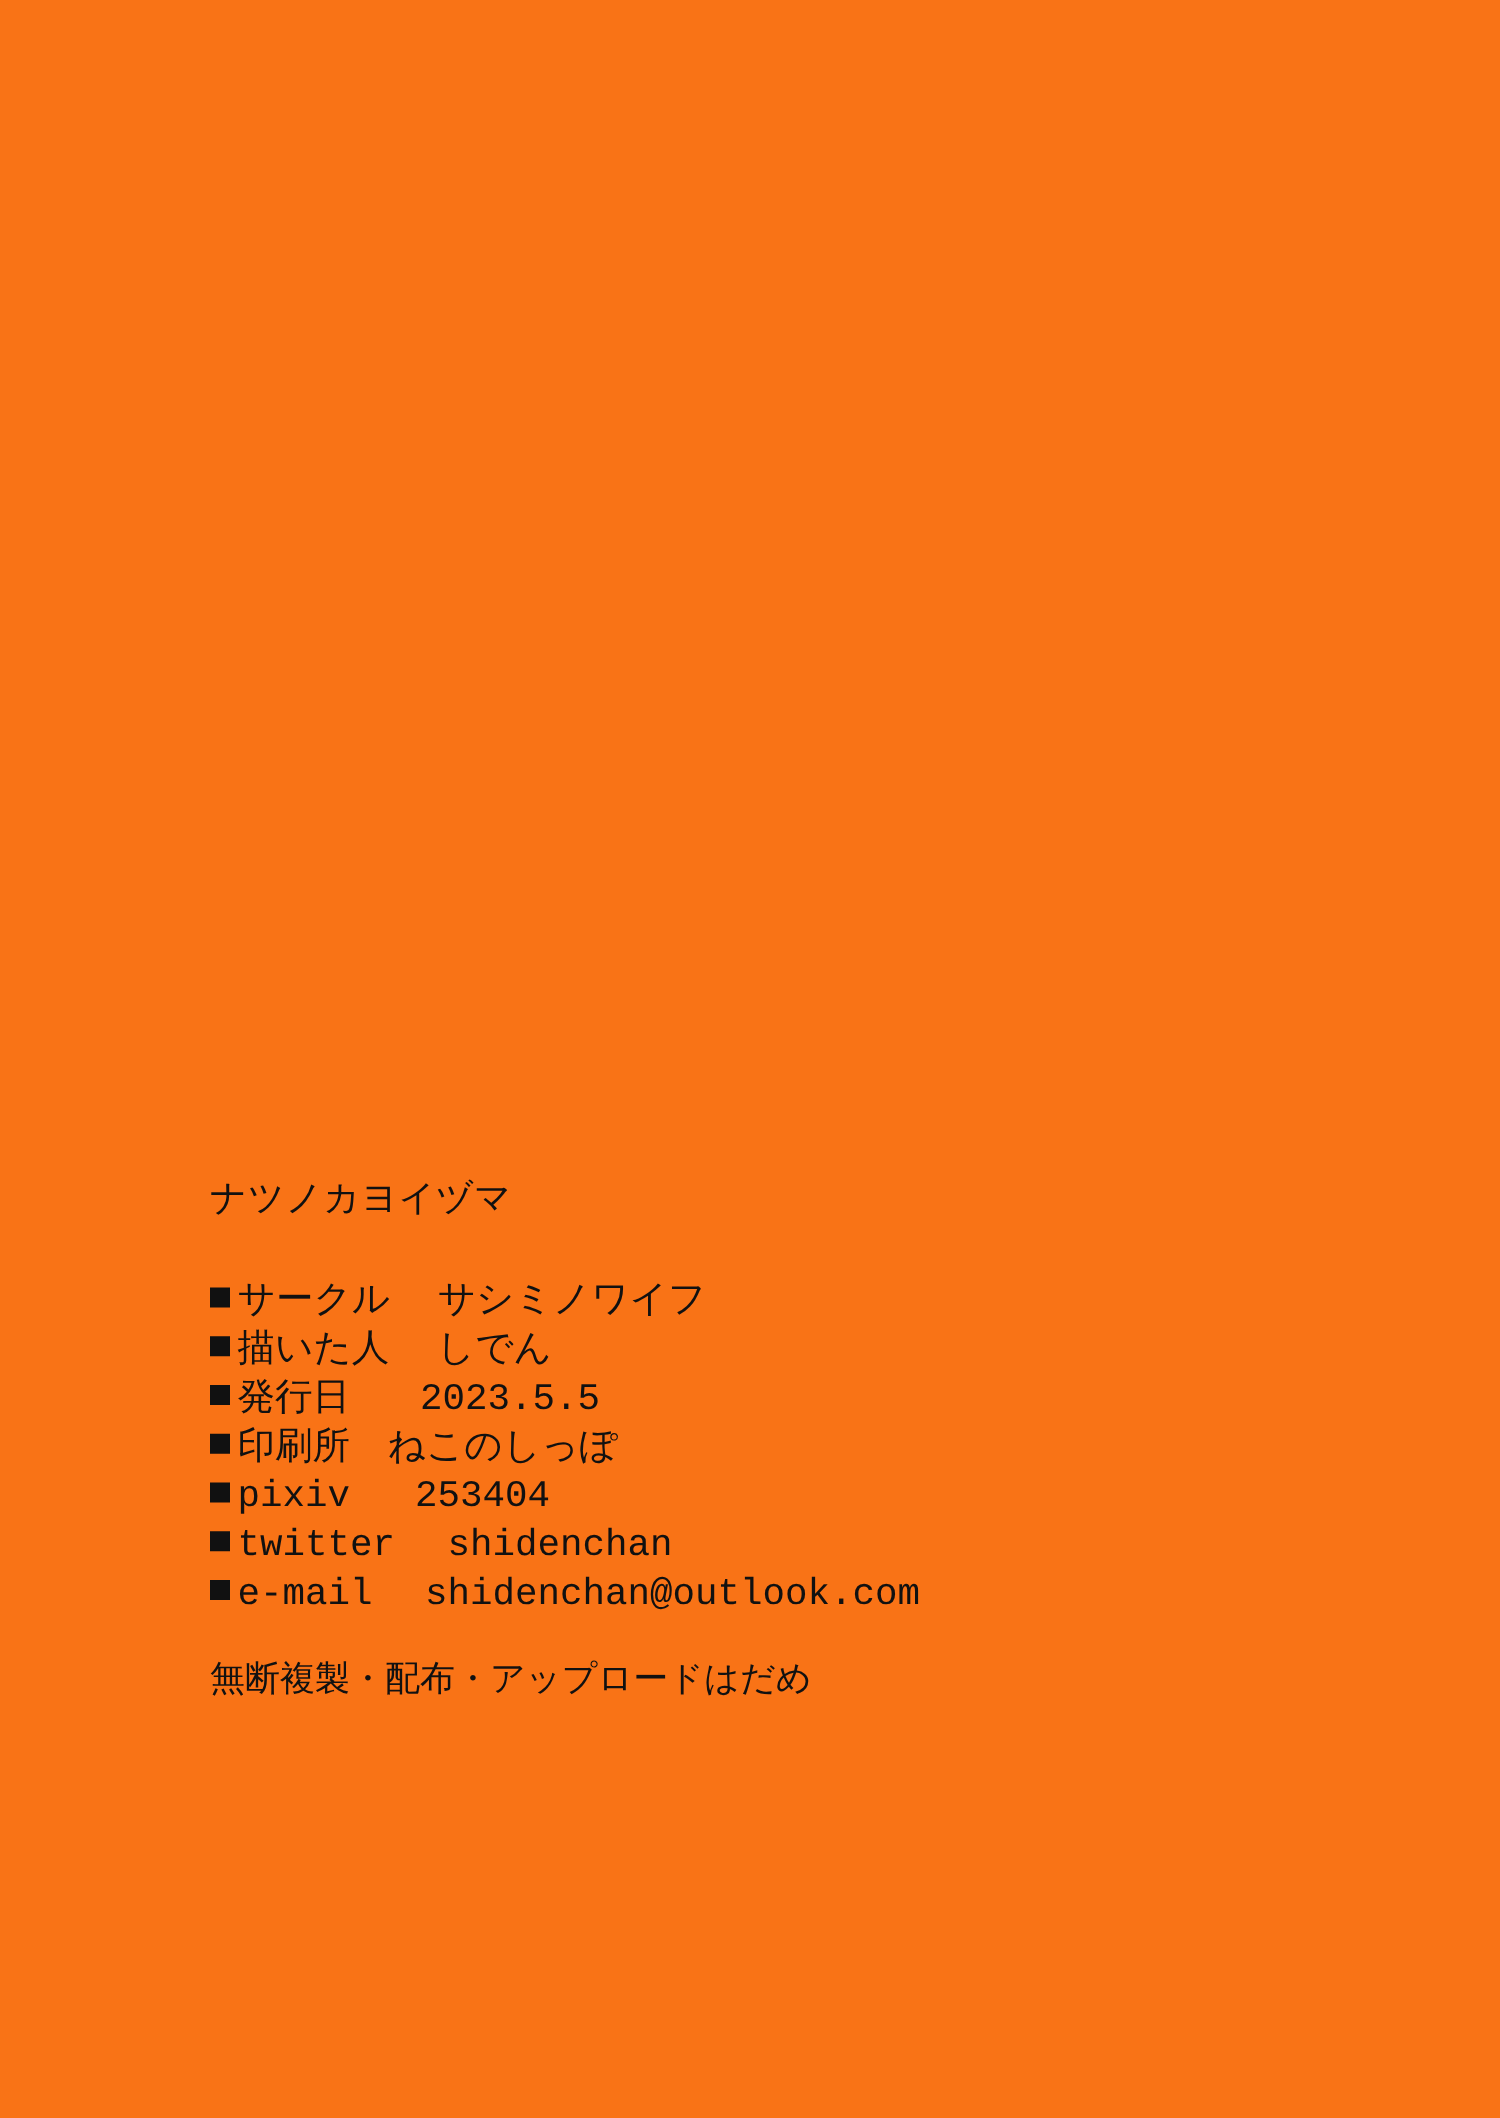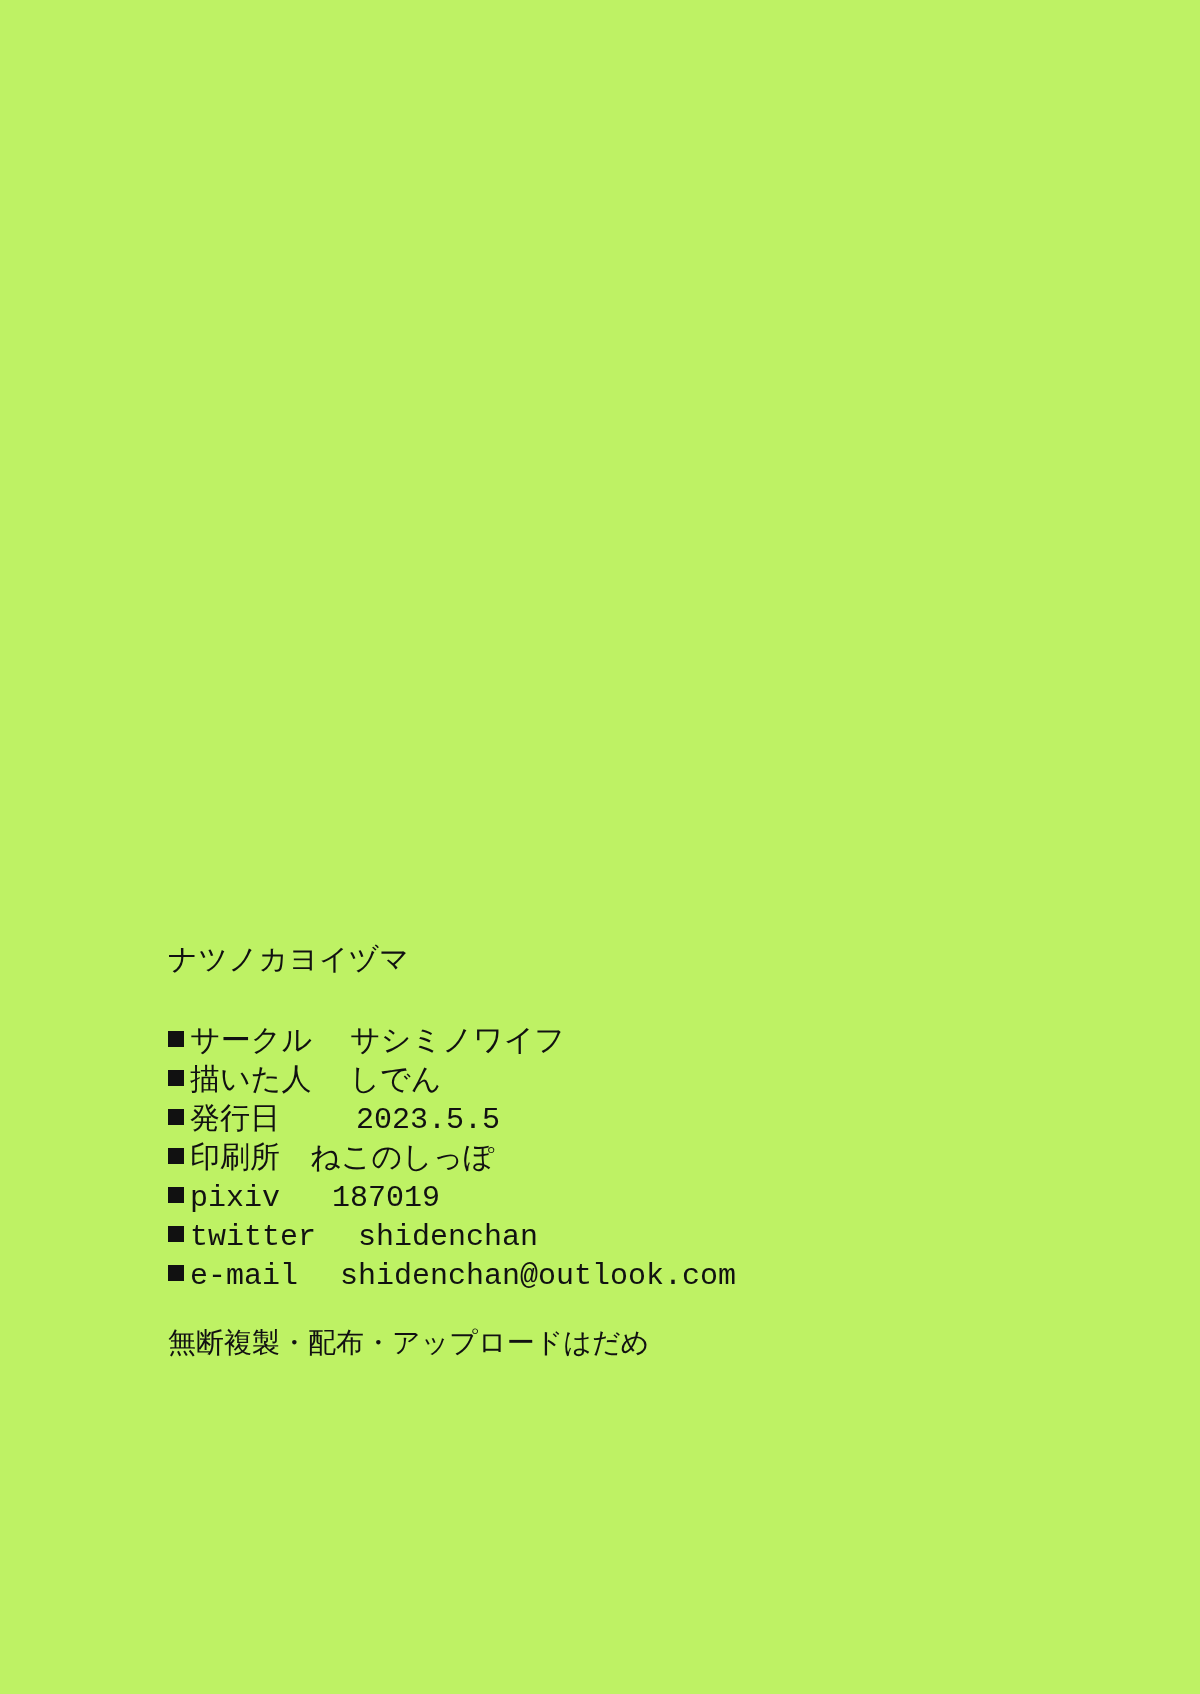--- a/index.html
+++ b/index.html
@@ -14,21 +14,21 @@
     color: #1a1a1a;
     position: relative;
     overflow: hidden;
   }
   .page {
     position: absolute;
     left: 0;
     top: 0;
     width: 1200px;
     height: 1694px;
-    background: #bef264;
+    background: #f97316;
   }
   .colophon {
     position: absolute;
     left: 168px;
     top: 942px;
     width: 900px;
   }
   .title {
     font-size: 29px;
     line-height: 1.2;
@@ -63,21 +63,21 @@
   .info-label {
     display: inline-block;
     min-width: 0;
   }
   .info-value {
     display: inline-block;
   }
   
   .row-circle .info-value { margin-left: 38px; }
   .row-artist .info-value { margin-left: 38px; }
-  .row-date   .info-value { margin-left: 76px; }
+  .row-date   .info-value { margin-left: 56px; }
   .row-printer .info-value { margin-left: 30px; }
   .row-pixiv  .info-value { margin-left: 52px; }
   .row-twitter .info-value { margin-left: 42px; text-align: right; }
   .row-email  .info-value { margin-left: 42px; }
 
   .notices {
     position: absolute;
     left: 168px;
     top: 1322px;
     width: 900px;
@@ -111,21 +111,21 @@
 
       <div class="info-row row-date">
         <span class="bullet"></span><span class="info-label">発行日</span><span class="info-value">2023.5.5</span>
       </div>
 
       <div class="info-row row-printer">
         <span class="bullet"></span><span class="info-label">印刷所</span><span class="info-value">ねこのしっぽ</span>
       </div>
 
       <div class="info-row row-pixiv">
-        <span class="bullet"></span><span class="info-label">pixiv</span><span class="info-value">187019</span>
+        <span class="bullet"></span><span class="info-label">pixiv</span><span class="info-value">253404</span>
       </div>
 
       <div class="info-row row-twitter">
         <span class="bullet"></span><span class="info-label">twitter</span><span class="info-value">shidenchan</span>
       </div>
 
       <div class="info-row row-email">
         <span class="bullet"></span><span class="info-label">e-mail</span><span class="info-value">shidenchan@outlook.com</span>
       </div>
 

